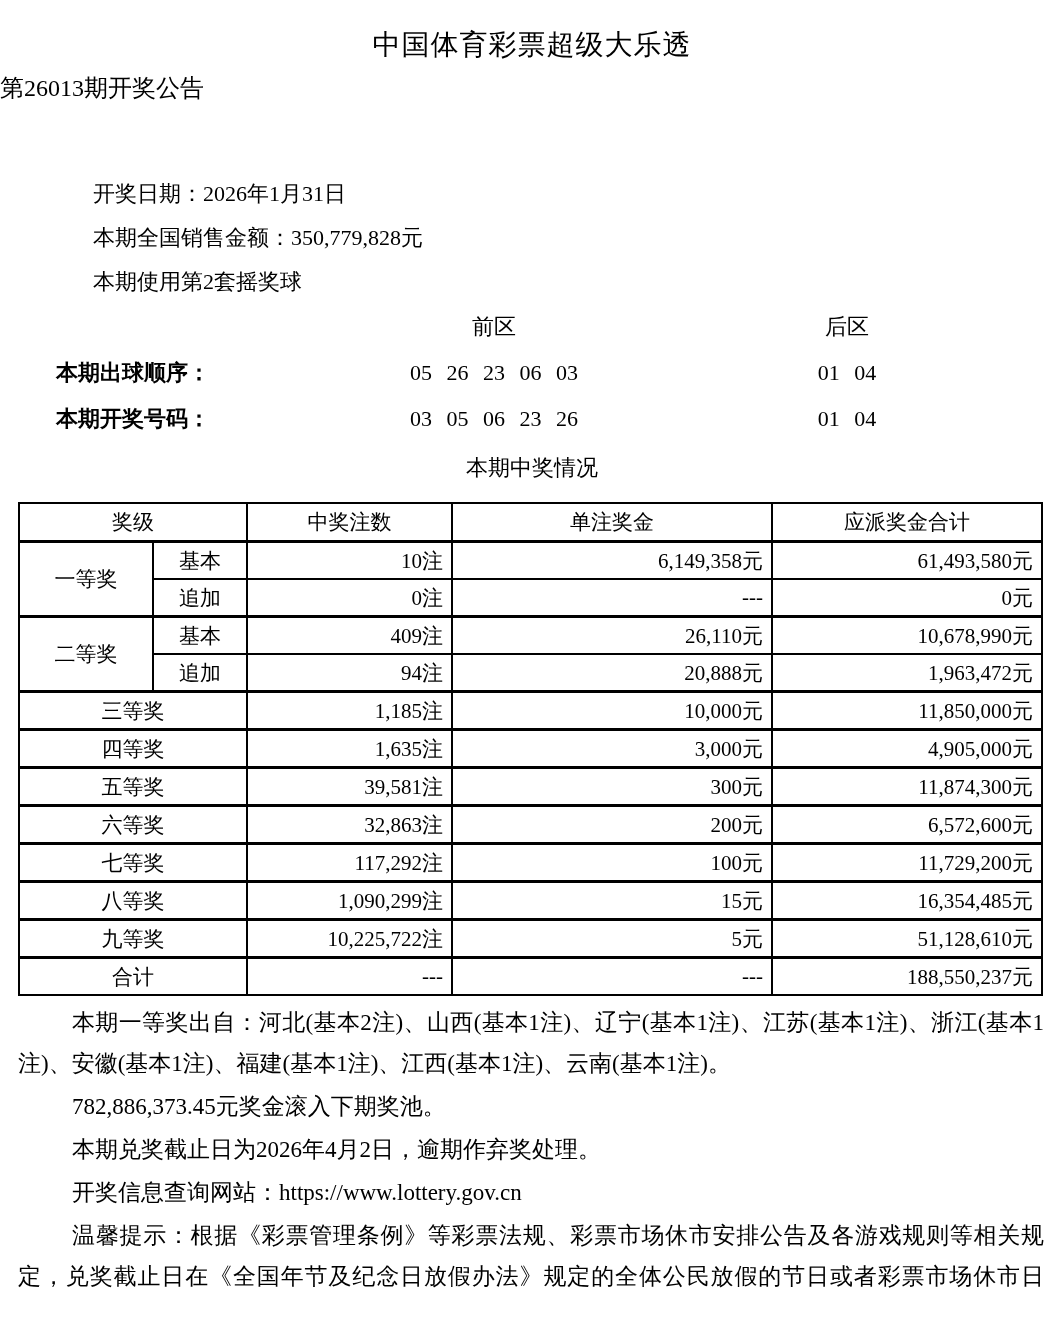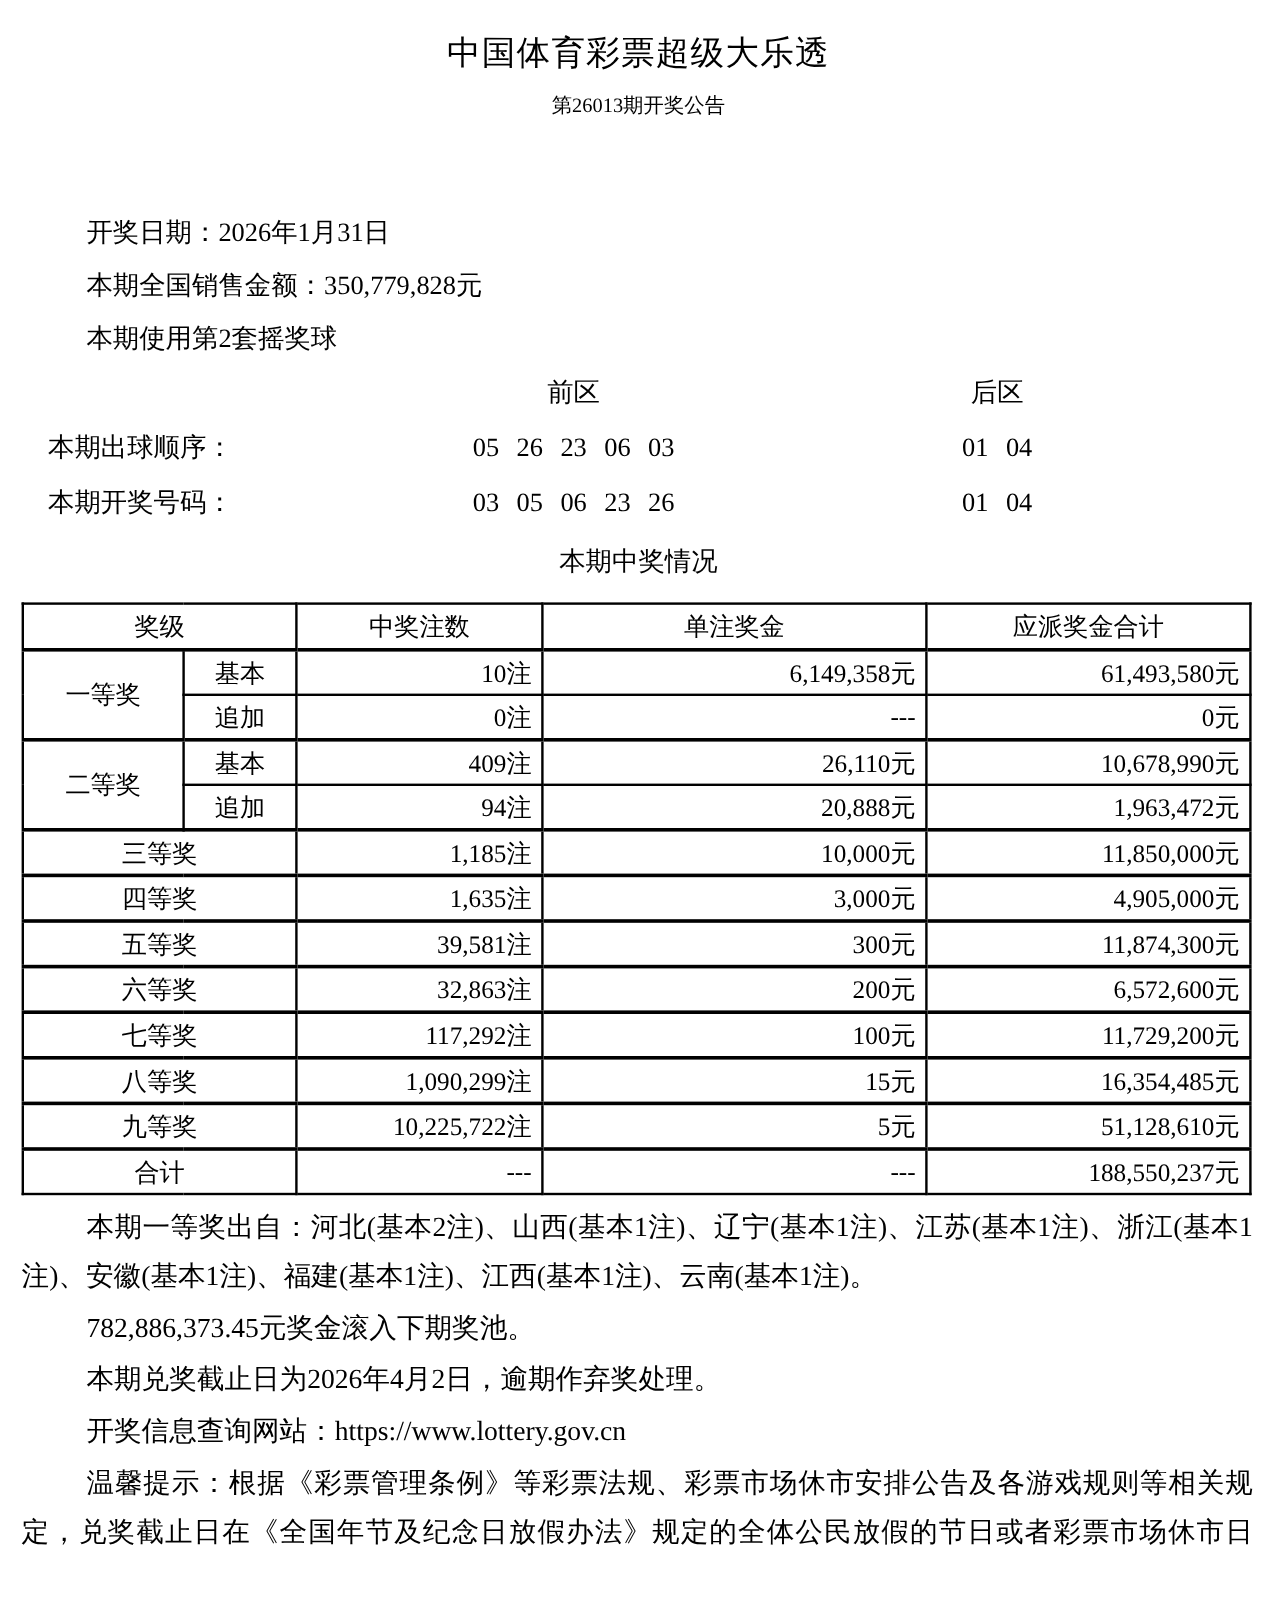--- a/index.html
+++ b/index.html
@@ -19,39 +19,38 @@
   .doc-title {
     margin: 30px 0 0 0;
     font-size: 28px;
     line-height: 30px;
     font-weight: normal;
     text-align: center;
     letter-spacing: 1px;
   }
   .doc-subtitle {
     margin-top: 16px;
-    font-size: 17px;
+    font-size: 24px;
     line-height: 24px;
-    text-align: center;
-  }
-  .info-block { margin-top: 72px; }
+  }
+  .info-block { margin-top: 72px; padding-left: 21px; }
   .info-line {
     margin: 0 20px 0 18px;
     text-indent: 54px;
     font-size: 22px;
     line-height: 44px;
   }
   .num-grid {
     display: grid;
     grid-template-columns: 268px 340px 366px;
-    padding-left: 40px;
+    padding-left: 56px;
     font-size: 22px;
     line-height: 46px;
   }
-  .num-grid .lbl { text-align: left; }
+  .num-grid .lbl { text-align: left; font-weight: bold; }
   .num-grid .front, .num-grid .back { text-align: center; }
   .nums { word-spacing: 9px; }
   .table-title {
     margin-top: 2px;
     font-size: 22px;
     line-height: 48px;
     text-align: center;
   }
   table.prize {
     border-collapse: collapse;

